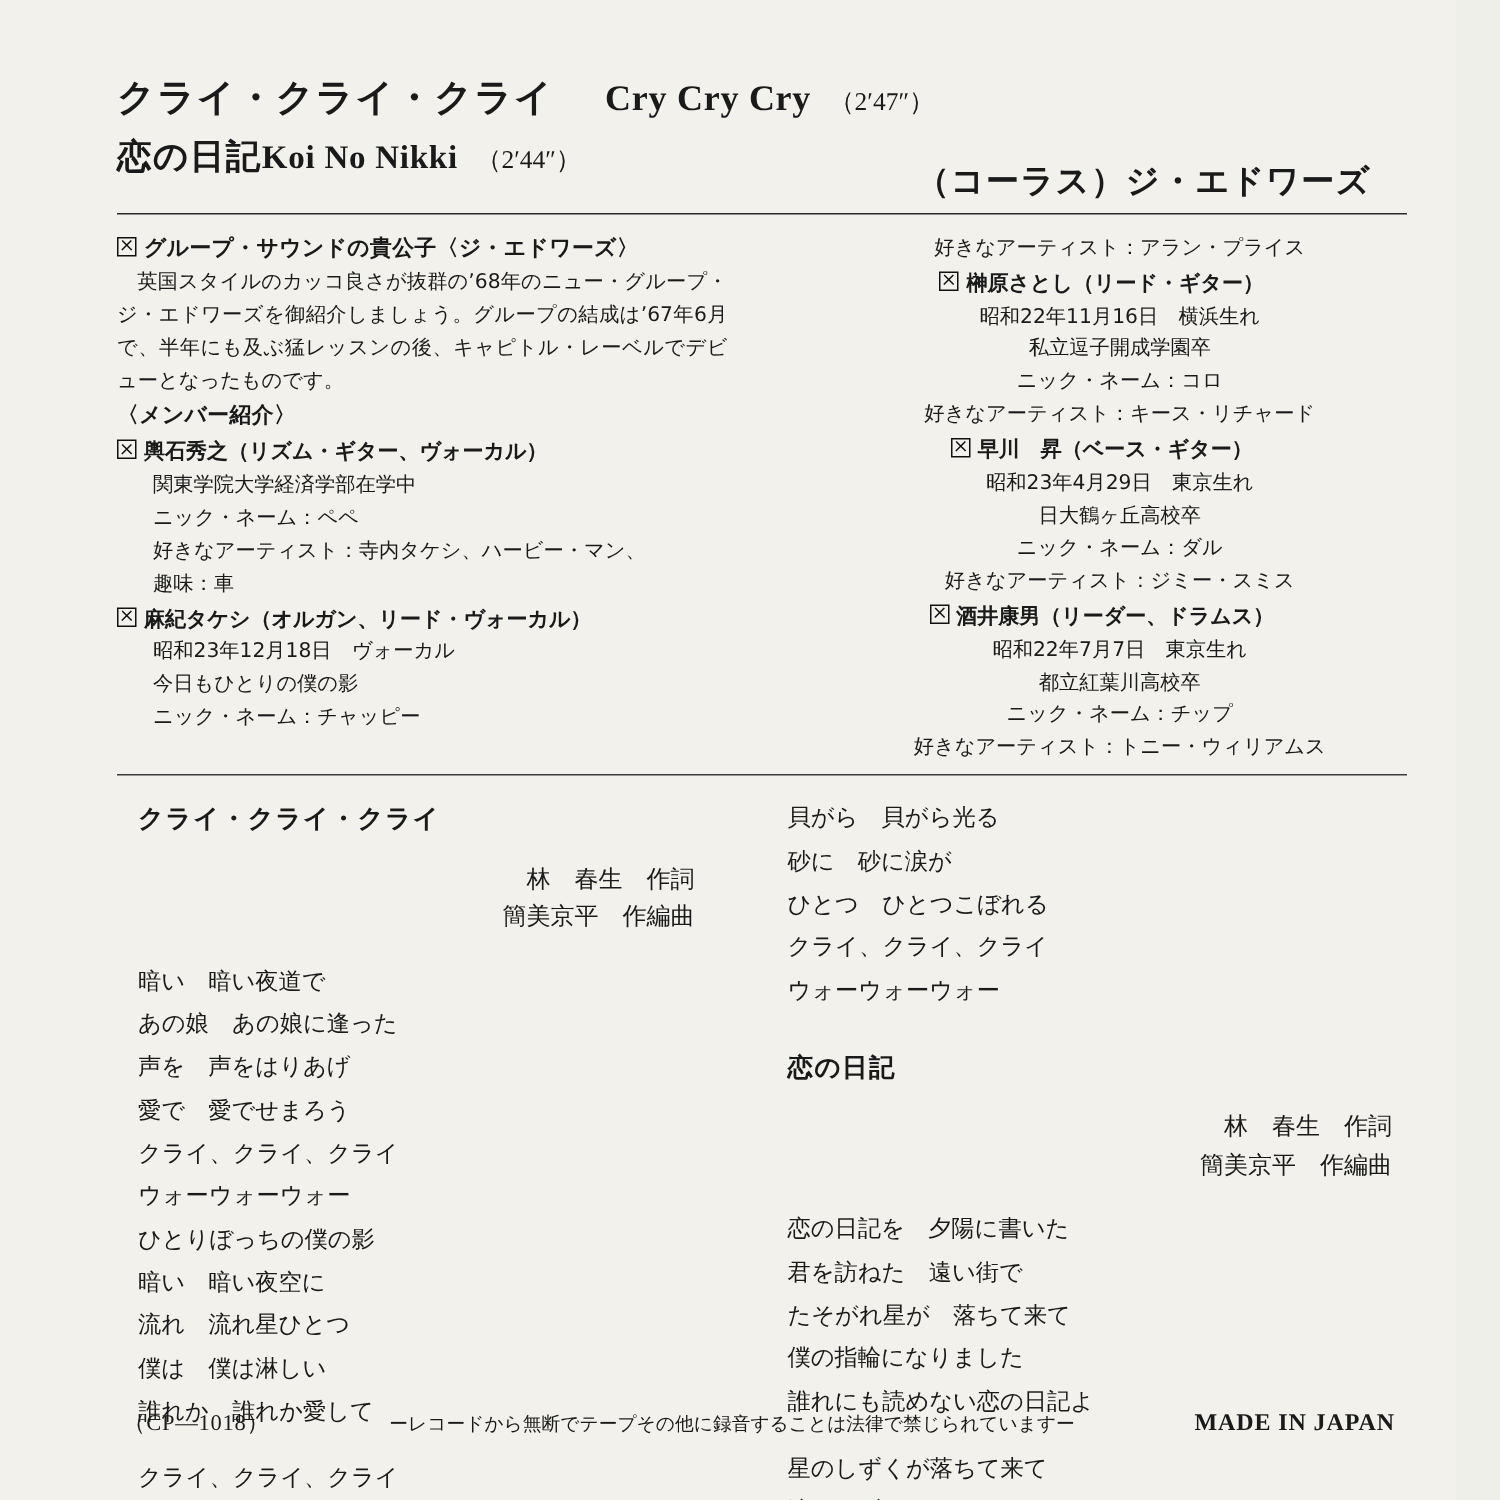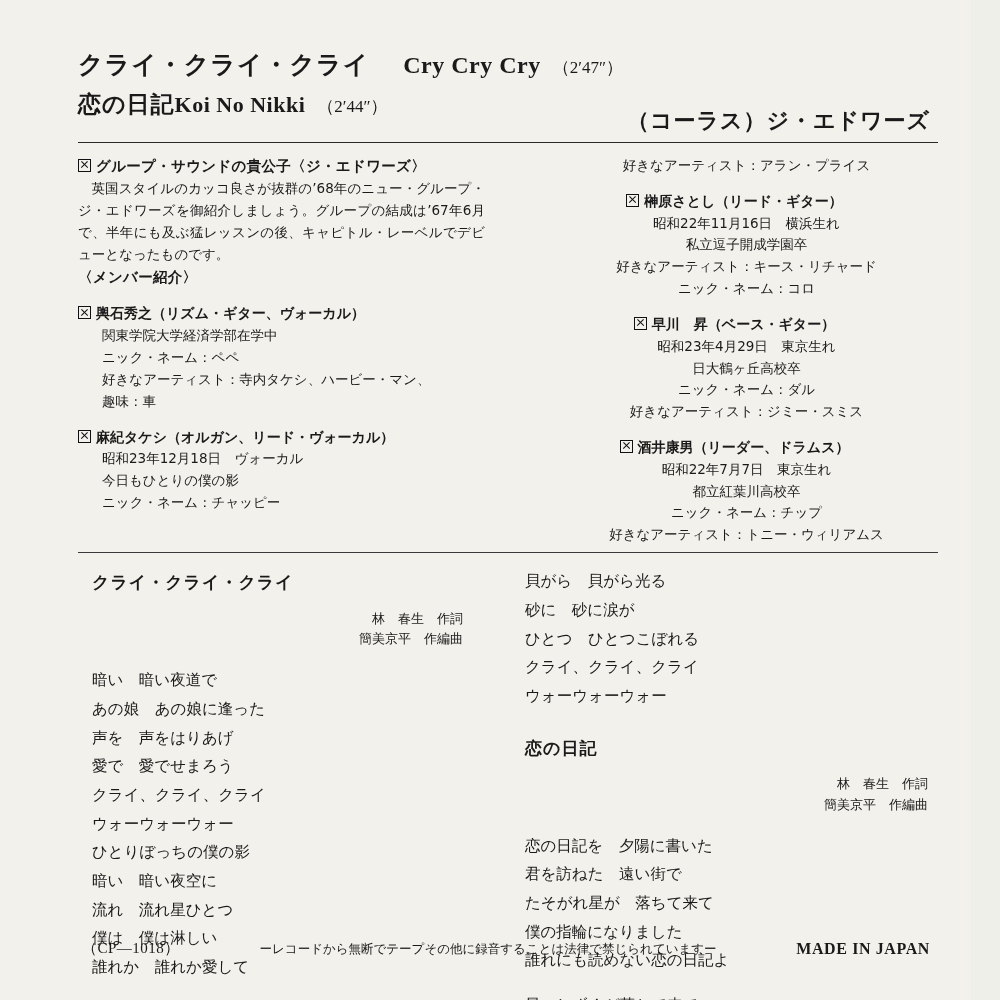--- a/index.html
+++ b/index.html
@@ -68,21 +68,21 @@
     letter-spacing: 1px;
   }
   .t-en-sub {
     font-family: "Liberation Serif", serif;
     font-weight: bold;
     font-size: 22px;
     letter-spacing: 0.5px;
   }
   .artist-line {
     position: absolute;
-    right: 8px;
+    right: 24px;
     top: 58px;
     font-family: "DejaVu Sans", sans-serif;
     font-weight: bold;
     font-size: 22px;
     letter-spacing: 1px;
     white-space: nowrap;
   }
 
   .rule {
     border: 0;
@@ -115,21 +115,21 @@
     font-size: 14.5px;
     letter-spacing: 0.3px;
   }
   .para {
     text-align: justify;
     text-indent: 1em;
   }
   .member-name {
     font-weight: bold;
     font-size: 14px;
-    margin-top: 13px;
+    margin-top: 1px;
   }
   .indent {
     padding-left: 24px;
   }
   .bullet {
     display: inline-block;
     width: 13px;
     height: 13px;
     border: 1.5px solid #111;
     position: relative;
@@ -168,21 +168,21 @@
     padding-left: 6px;
   }
   .song-title {
     font-weight: bold;
     font-size: 17px;
     letter-spacing: 1px;
     padding-left: 14px;
   }
   .credits {
     text-align: right;
-    font-size: 13px;
+    font-size: 16px;
     line-height: 1.6;
     padding-right: 42px;
     margin-top: 10px;
   }
   .credits.r2 {
     padding-right: 10px;
   }
   .verse {
     padding-left: 14px;
     margin-top: 16px;
@@ -274,22 +274,22 @@
 
       <div class="bio-col right">
         <div class="indent">好きなアーティスト：アラン・プライス</div>
 
         <div>
           <div class="member-name">
             <span class="bullet"></span><span>榊原さとし（リード・ギター）</span>
           </div>
           <div class="indent">昭和22年11月16日　横浜生れ</div>
           <div class="indent">私立逗子開成学園卒</div>
+          <div class="indent">ニック・ネーム：コロ</div>
           <div class="indent">好きなアーティスト：キース・リチャード</div>
-          <div class="indent">ニック・ネーム：コロ</div>
         </div>
 
         <div>
           <div class="member-name">
             <span class="bullet"></span><span>早川　昇（ベース・ギター）</span>
           </div>
           <div class="indent">昭和23年4月29日　東京生れ</div>
           <div class="indent">日大鶴ヶ丘高校卒</div>
           <div class="indent">ニック・ネーム：ダル</div>
           <div class="indent">好きなアーティスト：ジミー・スミス</div>

